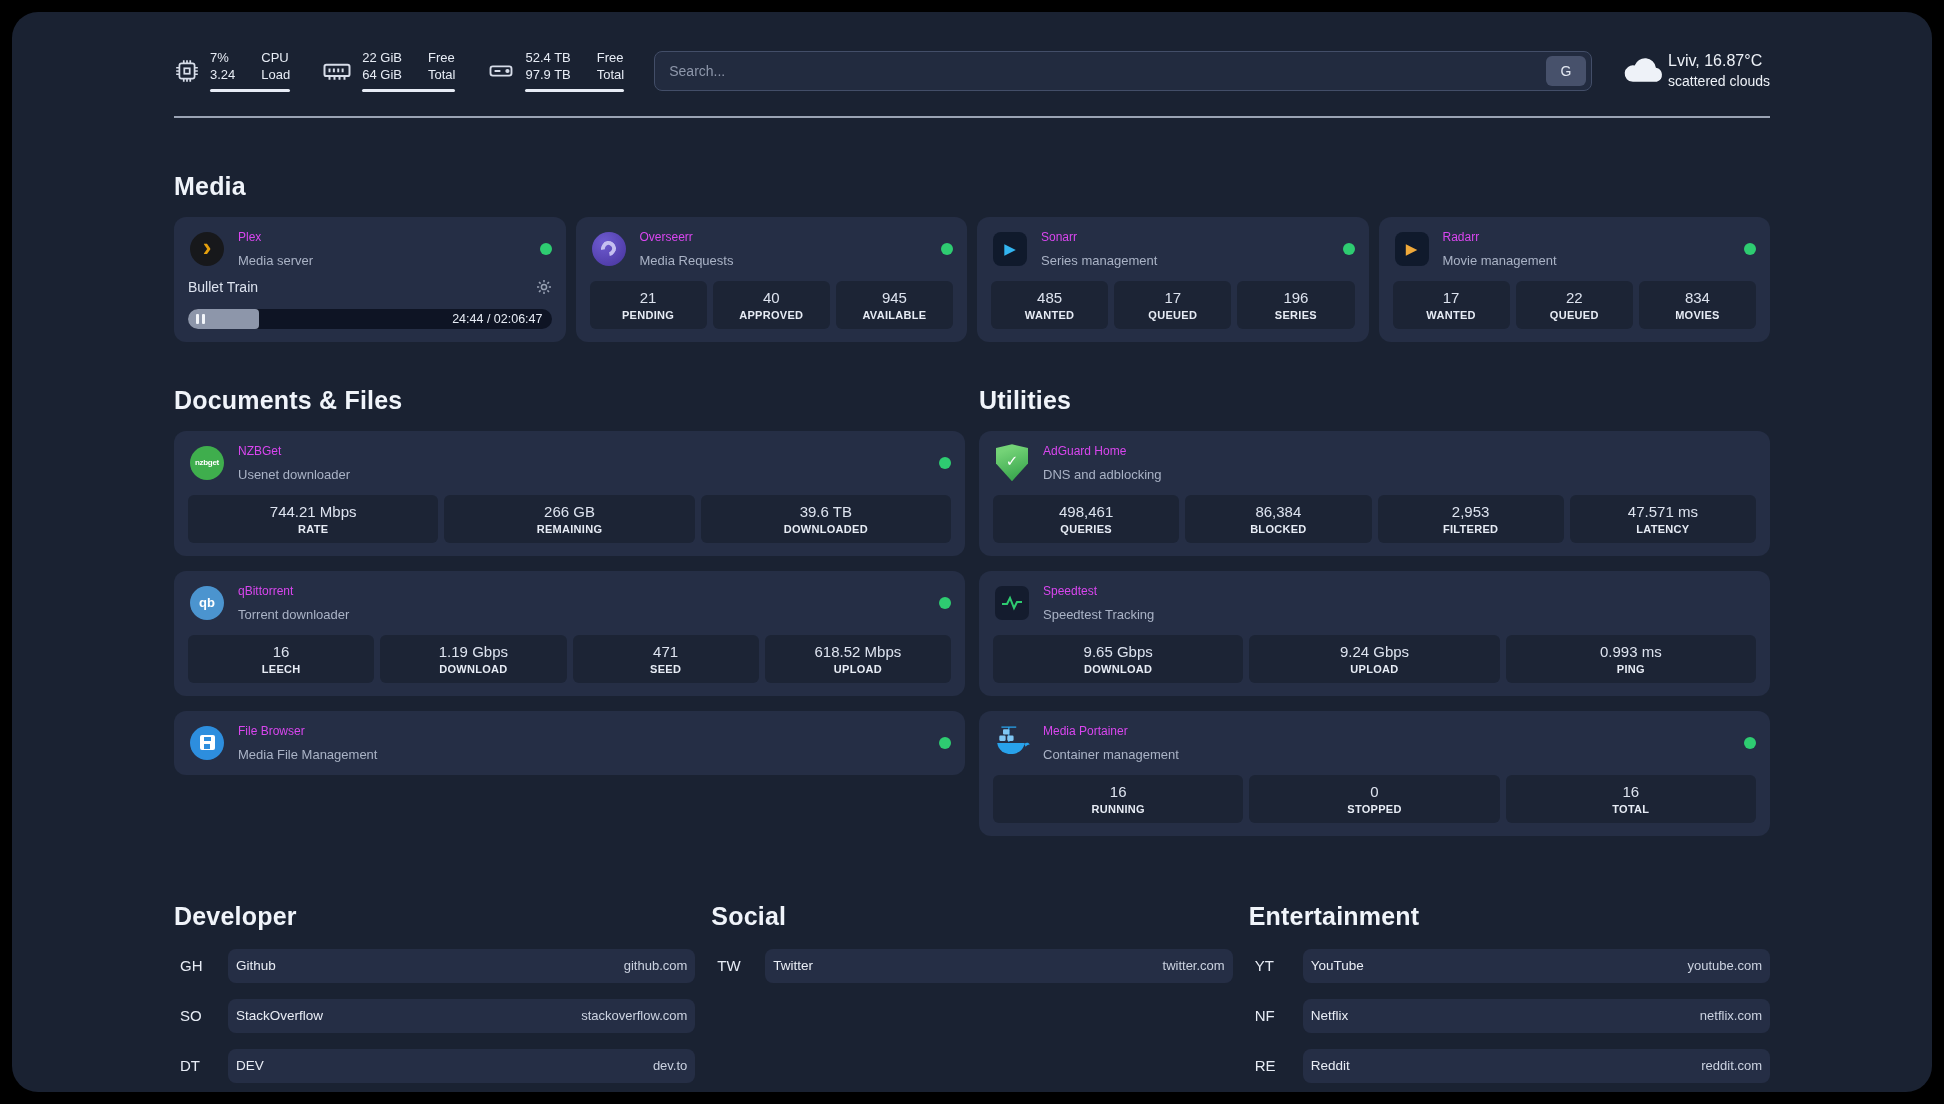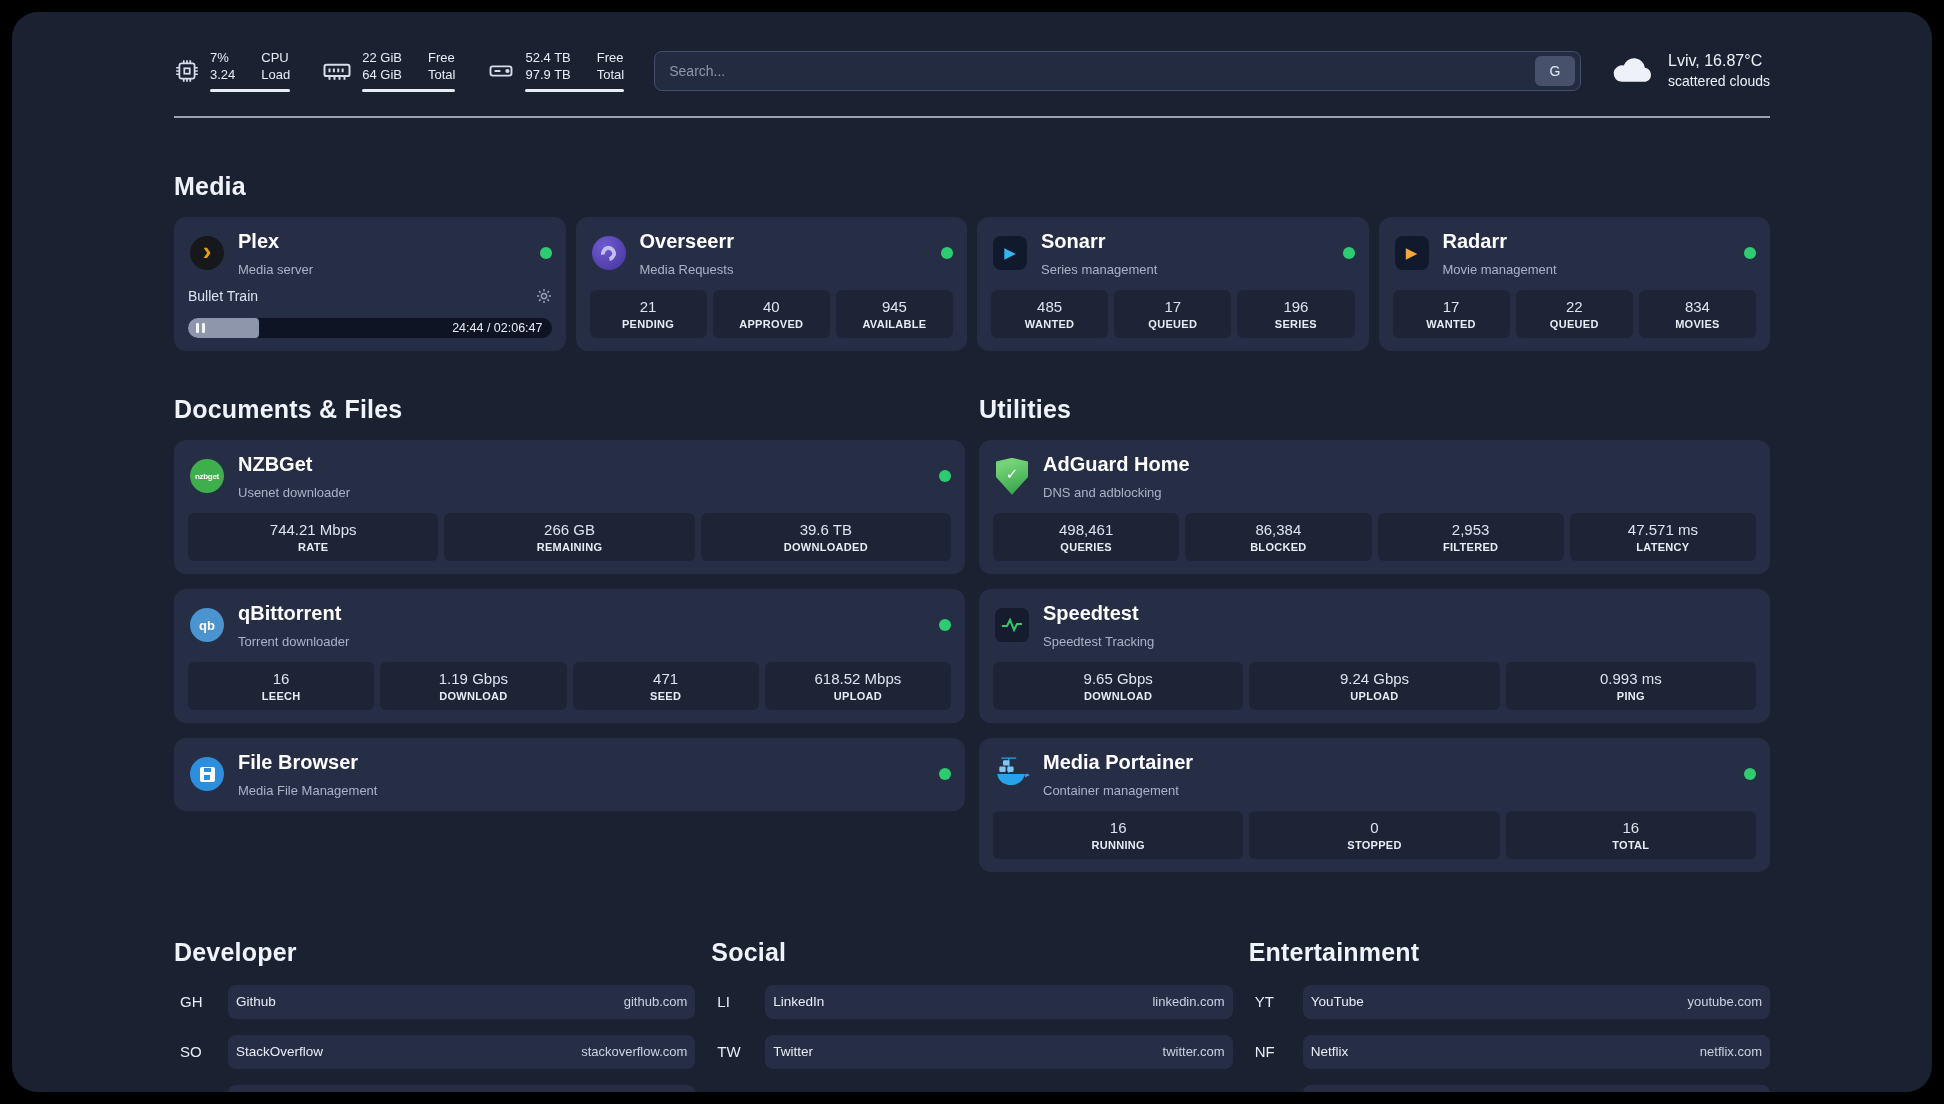--- a/index.html
+++ b/index.html
@@ -16,36 +16,36 @@
   .m-row{display:flex;gap:26px}
   .m-col{display:flex;flex-direction:column;font-size:13px;color:#e7ecf5;line-height:1.3;white-space:nowrap}
   .m-bar{height:3px;background:#e7ecf5;border-radius:2px;margin-top:5px}
   .searchbar{flex:1;display:flex;align-items:center;background:#222b3f;border:1px solid #434e68;
              border-radius:8px;height:40px;padding:0 5px 0 14px;gap:8px}
   .searchbar input{flex:1;background:transparent;border:none;outline:none;color:#e7ecf5;
                    font-size:14px;font-family:inherit}
   .searchbar input::placeholder{color:#8e97ab}
   .engine{flex:0 0 auto;width:40px;height:30px;border:none;border-radius:6px;background:#47516b;
           color:#e3e8f2;font-size:14px;cursor:pointer;font-family:inherit}
-  .weather{display:flex;align-items:center;gap:13px;color:#eef2f8;flex:0 0 auto}
+  .weather{display:flex;align-items:center;gap:2px;color:#eef2f8;flex:0 0 auto}
   .w-top{font-size:16px}
   .w-sub{font-size:14px;margin-top:3px}
   .divider{border:none;border-top:2px solid #a9b1c2;margin:24px 162px 0;opacity:.9}
 
   main{padding:0 162px}
   h2.sec{font-size:25px;font-weight:600;color:#f0f4fa;letter-spacing:.2px}
   .media-sec{margin-top:54px}
   .grid4{display:grid;grid-template-columns:repeat(4,1fr);gap:10px;margin-top:16px}
 
   
   .card{background:#252e45;border-radius:12px;padding:13px 14px;display:flex;flex-direction:column;cursor:pointer}
   .card-head{display:flex;align-items:center;gap:12px}
   .app-icon-wrap{width:38px;display:flex;justify-content:center;align-items:center}
   .app-titles{flex:1;min-width:0}
-  .app-name{font-size:20px;font-weight:700;color:#ffffff;white-space:nowrap}
+  .app-name{font-size:12px;font-weight:400;color:#d946ef;white-space:nowrap}
   .app-sub{font-size:13px;color:#aab3c6;margin-top:9px;white-space:nowrap}
   .dot{width:12px;height:12px;border-radius:50%;background:#2ecc71;flex:0 0 auto}
   .stats{display:flex;gap:6px;margin-top:auto;padding-top:13px}
   .tile{flex:1;background:#1c2435;border-radius:6px;padding:8px 4px;text-align:center;min-width:0}
   .t-val{font-size:15px;color:#dde3ef;white-space:nowrap}
   .t-label{font-size:11px;font-weight:700;color:#e7ecf5;margin-top:3px;letter-spacing:.3px}
 
   
   .np-row{display:flex;justify-content:space-between;align-items:flex-start;margin-top:11px;margin-bottom:2px}
   .np-title{font-size:14px;color:#dde3ef}
@@ -522,27 +522,20 @@
           <span class="bm-url">dev.to</span>
         </span>
       </div>
     </div>
   </section>
   <section class="bm-group">
     <h2 class="sec">Social</h2>
     <div class="bm-rows">
 
       <div class="bm-row">
-        <span class="bm-abbr">LI</span>
-        <span class="bm-strip">
-          <span class="bm-name">LinkedIn</span>
-          <span class="bm-url">linkedin.com</span>
-        </span>
-      </div>
-      <div class="bm-row">
         <span class="bm-abbr">TW</span>
         <span class="bm-strip">
           <span class="bm-name">Twitter</span>
           <span class="bm-url">twitter.com</span>
         </span>
       </div>
     </div>
   </section>
   <section class="bm-group">
     <h2 class="sec">Entertainment</h2>

